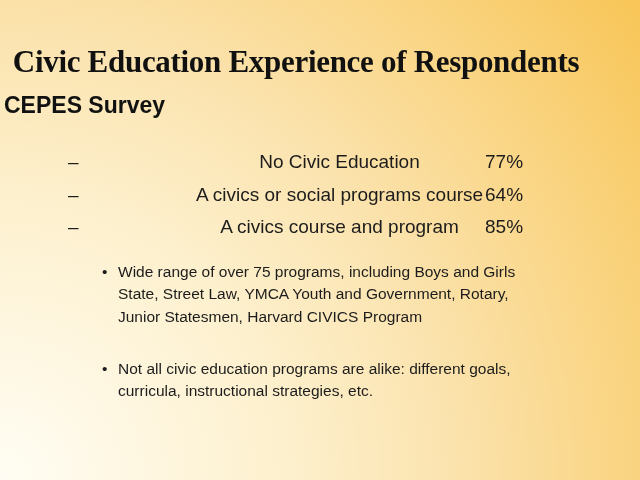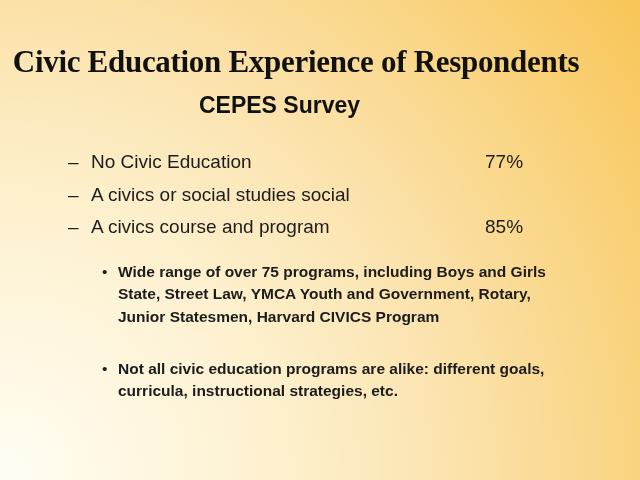--- a/index.html
+++ b/index.html
@@ -26,23 +26,23 @@
     font-family: "Liberation Serif", serif;
     font-size: 31px;
     font-weight: 600;
     letter-spacing: -0.3px;
     line-height: 36px;
     color: #111111;
   }
   .slide-subtitle {
     position: absolute;
     top: 90px;
-    left: 16px;
+    left: 4px;
     width: 527px;
-    text-align: center;
+    text-align: left;
     font-size: 23px;
     font-weight: bold;
     line-height: 30px;
     color: #111111;
   }
   .stats {
     position: absolute;
     top: 146px;
     left: 68px;
     width: 520px;
@@ -53,20 +53,21 @@
     height: 32.5px;
     line-height: 32.5px;
     font-size: 19px;
   }
   .stat-dash {
     width: 23px;
     flex: 0 0 23px;
   }
   .stat-label {
     flex: 1 1 auto;
+    text-align: center;
   }
   .stat-value {
     position: absolute;
     left: 417px;
     top: 0;
     line-height: 32.5px;
   }
   .note {
     position: absolute;
     left: 102px;
@@ -77,41 +78,41 @@
   }
   .note-1 { top: 261px; }
   .note-2 { top: 358px; }
   .note-bullet {
     flex: 0 0 16px;
     width: 16px;
   }
   .note-text {
     flex: 1 1 auto;
     white-space: pre-line;
-    font-weight: bold;
   }
 </style>
 </head>
 <body>
 
 <div class="slide">
 
   <div class="slide-title">Civic Education Experience of Respondents</div>
 
   <div class="slide-subtitle">CEPES Survey</div>
 
   <div class="stats">
     <div class="stat-row">
       <span class="stat-dash">–</span>
       <span class="stat-label">No Civic Education</span>
       <span class="stat-value">77%</span>
     </div>
     <div class="stat-row">
       <span class="stat-dash">–</span>
-      <span class="stat-label">A civics or social studies social</span>
+      <span class="stat-label">A civics or social programs course</span>
+      <span class="stat-value">64%</span>
     </div>
     <div class="stat-row">
       <span class="stat-dash">–</span>
       <span class="stat-label">A civics course and program</span>
       <span class="stat-value">85%</span>
     </div>
   </div>
 
   <div class="note note-1">
     <span class="note-bullet">•</span>

